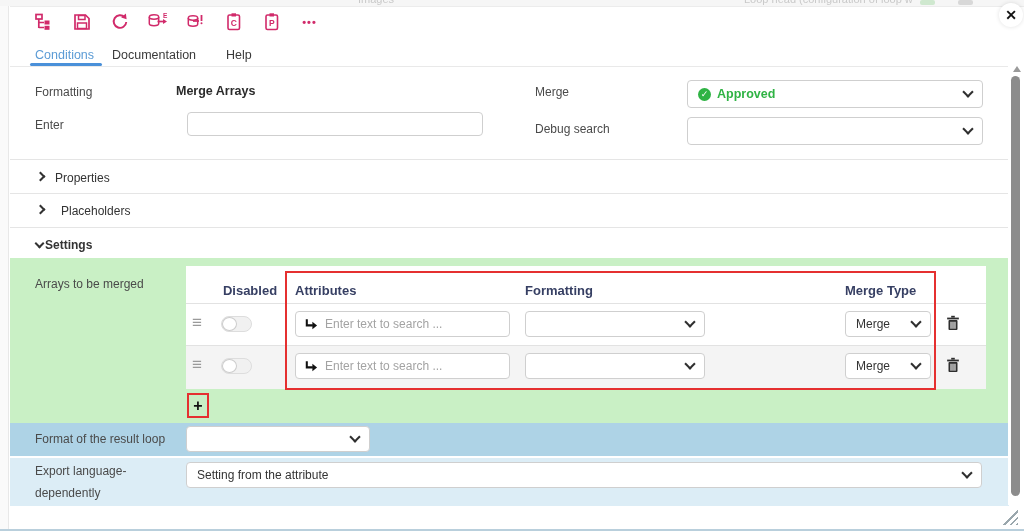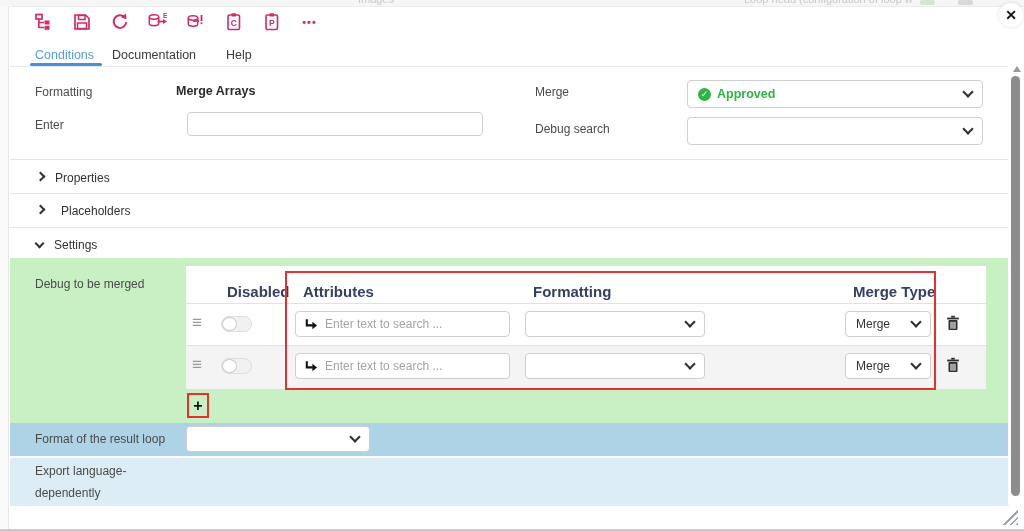--- a/index.html
+++ b/index.html
@@ -47,21 +47,21 @@
     transform:rotate(45deg); margin-top:-4px; flex:none; }
   .chev-right-slot { margin-left:auto; }
   .chev-r { position:absolute; width:7px; height:7px; border-top:2px solid #333; border-right:2px solid #333; transform:rotate(45deg); }
   .chev-d { position:absolute; width:7px; height:7px; border-right:2px solid #333; border-bottom:2px solid #333; transform:rotate(45deg); }
   .sec-label { position:absolute; font-size:12px; color:#333; }
   .hr { position:absolute; left:10px; width:1000px; height:1px; background:#e5e5e5; }
 
   
   .green-panel { left:10px; top:258px; width:999px; height:165px; background:#c9f0c5; }
   .table-bg { left:186px; top:266px; width:800px; height:123px; background:#fff; }
-  .thead { position:absolute; font-size:15px; font-weight:bold; color:#363f63;margin-left:8px; }
+  .thead { position:absolute; font-size:13px; font-weight:bold; color:#363f63; }
   .red-rect { left:285px; top:271px; width:651px; height:119px; border:2px solid #e53030; pointer-events:none; z-index:5; }
   .row-sep { position:absolute; left:186px; width:800px; height:1px; background:#e2e2e2; }
   .row2-bg { left:186px; top:346px; width:800px; height:43px; background:#f4f4f4; }
 
   .drag { position:absolute; font-size:17px; color:#9a9a9a; cursor:grab; line-height:10px; }
   .toggle { position:absolute; width:31px; height:16px; border:1px solid #ddd; background:#f1f1f1;
     border-radius:9px; cursor:pointer; }
   .toggle .knob { position:absolute; left:0px; top:0px; width:15px; height:14px; background:#fff;
     border:1px solid #ccc; border-radius:50%; }
 
@@ -192,24 +192,24 @@
   <div class="hr" style="top:159px"></div>
   <span class="chev-r" style="left:37px; top:173px"></span>
   <span class="sec-label" style="left:55px; top:171px">Properties</span>
   <div class="hr" style="top:193px"></div>
 
   <span class="chev-r" style="left:37px; top:206px"></span>
   <span class="sec-label" style="left:61px; top:204px">Placeholders</span>
   <div class="hr" style="top:227px"></div>
 
   <span class="chev-d" style="left:36px; top:240px"></span>
-  <span class="sec-label" style="left:54px; top:238px; font-weight:normal">Settings</span>
+  <span class="sec-label" style="left:45px; top:238px; font-weight:bold">Settings</span>
 
   <div class="abs green-panel"></div>
-  <span class="lbl" style="left:35px; top:277px; z-index:2">Debug to be merged</span>
+  <span class="lbl" style="left:35px; top:277px; z-index:2">Arrays to be merged</span>
 
   <div class="abs table-bg"></div>
   <span class="thead" style="left:219px; top:283px; width:62px; text-align:center">Disabled</span>
   <span class="thead" style="left:295px; top:283px">Attributes</span>
   <span class="thead" style="left:525px; top:283px">Formatting</span>
   <span class="thead" style="left:845px; top:283px">Merge Type</span>
   <div class="row-sep" style="top:303px"></div>
 
   <span class="drag" style="left:192px; top:318px">≡</span>
   <div class="toggle" style="left:221px; top:316px">
@@ -278,20 +278,24 @@
   <div class="abs blue1"></div>
   <span class="lbl" style="left:35px; top:432px; z-index:2">Format of the result loop</span>
   <div class="select" style="left:186px; top:426px; width:184px; height:26px">
     <span></span>
     <span class="chev chev-right-slot"></span>
   </div>
 
   <div class="abs blue2"></div>
   <span class="lbl" style="left:35px; top:464px; z-index:2">Export language-</span>
   <span class="lbl" style="left:35px; top:486px; z-index:2">dependently</span>
+  <div class="select" style="left:186px; top:462px; width:796px; height:26px">
+    <span>Setting from the attribute</span>
+    <span class="chev chev-right-slot"></span>
+  </div>
 
   <div class="abs sb-track"></div>
   <div class="abs sb-up"></div>
   <div class="abs sb-thumb"></div>
   <div class="abs resize-grip"></div>
   <div class="abs bottom-edge"></div>
 
 </div>
 
 </body></html>

